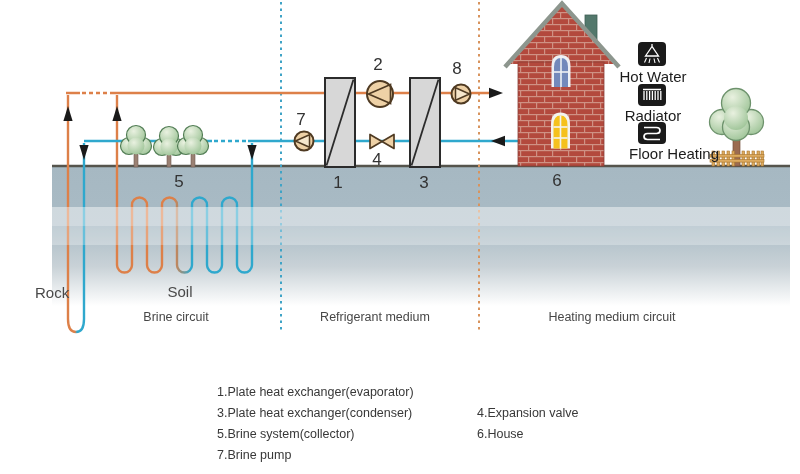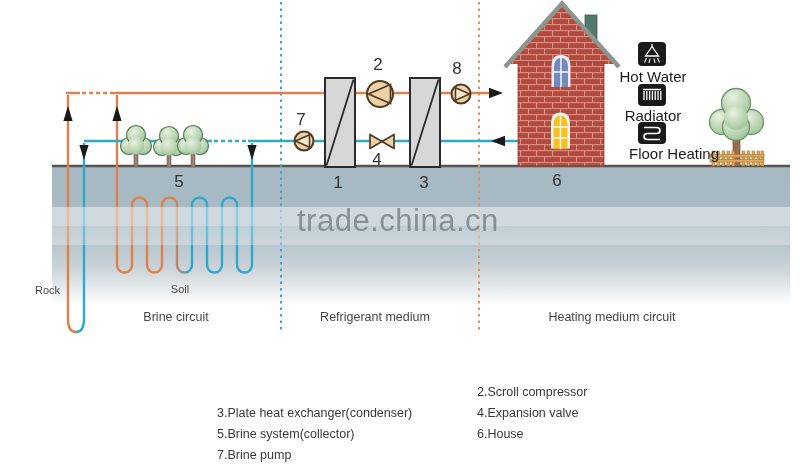--- a/index.html
+++ b/index.html
@@ -3,21 +3,21 @@
 <meta charset="utf-8">
 <style>
   html,body{margin:0;padding:0;background:#fff;}
   #stage{
     position:relative;width:800px;height:474px;background:#ffffff;overflow:hidden;
     font-family:"Liberation Sans","DejaVu Sans",sans-serif;
   }
   #diagram-svg{position:absolute;left:0;top:0;}
   .lbl{position:absolute;white-space:nowrap;color:#3c3c3c;}
   .num{font-size:17px;color:#333;transform:translateX(-50%);}
-  .terrain{font-size:11px;color:#494949;}
+  .terrain{font-size:15px;color:#494949;}
   .circuit{font-size:12.5px;color:#474747;transform:translateX(-50%);}
   .iconlbl{font-size:15px;color:#1c1c1c;transform:translateX(-50%);}
   .watermark{
     font-size:31px;color:rgba(118,126,133,0.8);letter-spacing:0.5px;
     font-weight:400;
   }
   .caption{
     left:170px;top:359px;width:500px;text-align:center;
     font-size:14.5px;font-weight:bold;color:#222;
   }
@@ -229,21 +229,20 @@
           <line x1="658" y1="91" x2="658" y2="100"></line>
       <line x1="660.8" y1="91" x2="660.8" y2="100"></line>
     </g>
   </g>
   <g>
     <rect x="638" y="122" width="28" height="22" rx="4" fill="#1a1a1a"></rect>
     <path d="M644,127.5 H656.5 Q660,127.5 660,130.5 Q660,133.5 656.5,133.5 H647.5 Q644,133.5 644,136.5 Q644,139.5 647.5,139.5 H660" fill="none" stroke="#fff" stroke-width="1.7"></path>
   </g>
 </svg>
 
-  <div class="lbl watermark" style="left:297px;top:203px;">trade.china.cn</div>
 
   <div class="lbl num" style="left:338px;top:173px;">1</div>
   <div class="lbl num" style="left:378px;top:55px;">2</div>
   <div class="lbl num" style="left:424px;top:173px;">3</div>
   <div class="lbl num" style="left:377px;top:150px;">4</div>
   <div class="lbl num" style="left:179px;top:172px;">5</div>
   <div class="lbl num" style="left:557px;top:171px;">6</div>
   <div class="lbl num" style="left:301px;top:110px;">7</div>
   <div class="lbl num" style="left:457px;top:59px;">8</div>
 
@@ -252,19 +251,19 @@
 
   <div class="lbl circuit" style="left:176px;top:310px;">Brine circuit</div>
   <div class="lbl circuit" style="left:375px;top:310px;">Refrigerant medium</div>
   <div class="lbl circuit" style="left:612px;top:310px;">Heating medium circuit</div>
 
   <div class="lbl iconlbl" style="left:653px;top:68px;">Hot Water</div>
   <div class="lbl iconlbl" style="left:653px;top:107px;">Radiator</div>
   <div class="lbl iconlbl" style="left:674px;top:145px;">Floor Heating</div>
 
 
+  <div class="lbl legend-item" style="left:217px;top:385px;">1.Plate heat exchanger(evaporator)</div>
   <div class="lbl legend-item" style="left:217px;top:406px;">3.Plate heat exchanger(condenser)</div>
   <div class="lbl legend-item" style="left:217px;top:427px;">5.Brine system(collector)</div>
   <div class="lbl legend-item" style="left:217px;top:448px;">7.Brine pump</div>
-  <div class="lbl legend-item" style="left:477px;top:385px;">2.Scroll compressor</div>
   <div class="lbl legend-item" style="left:477px;top:406px;">4.Expansion valve</div>
   <div class="lbl legend-item" style="left:477px;top:427px;">6.House</div>
 </div>
 
 </body></html>

